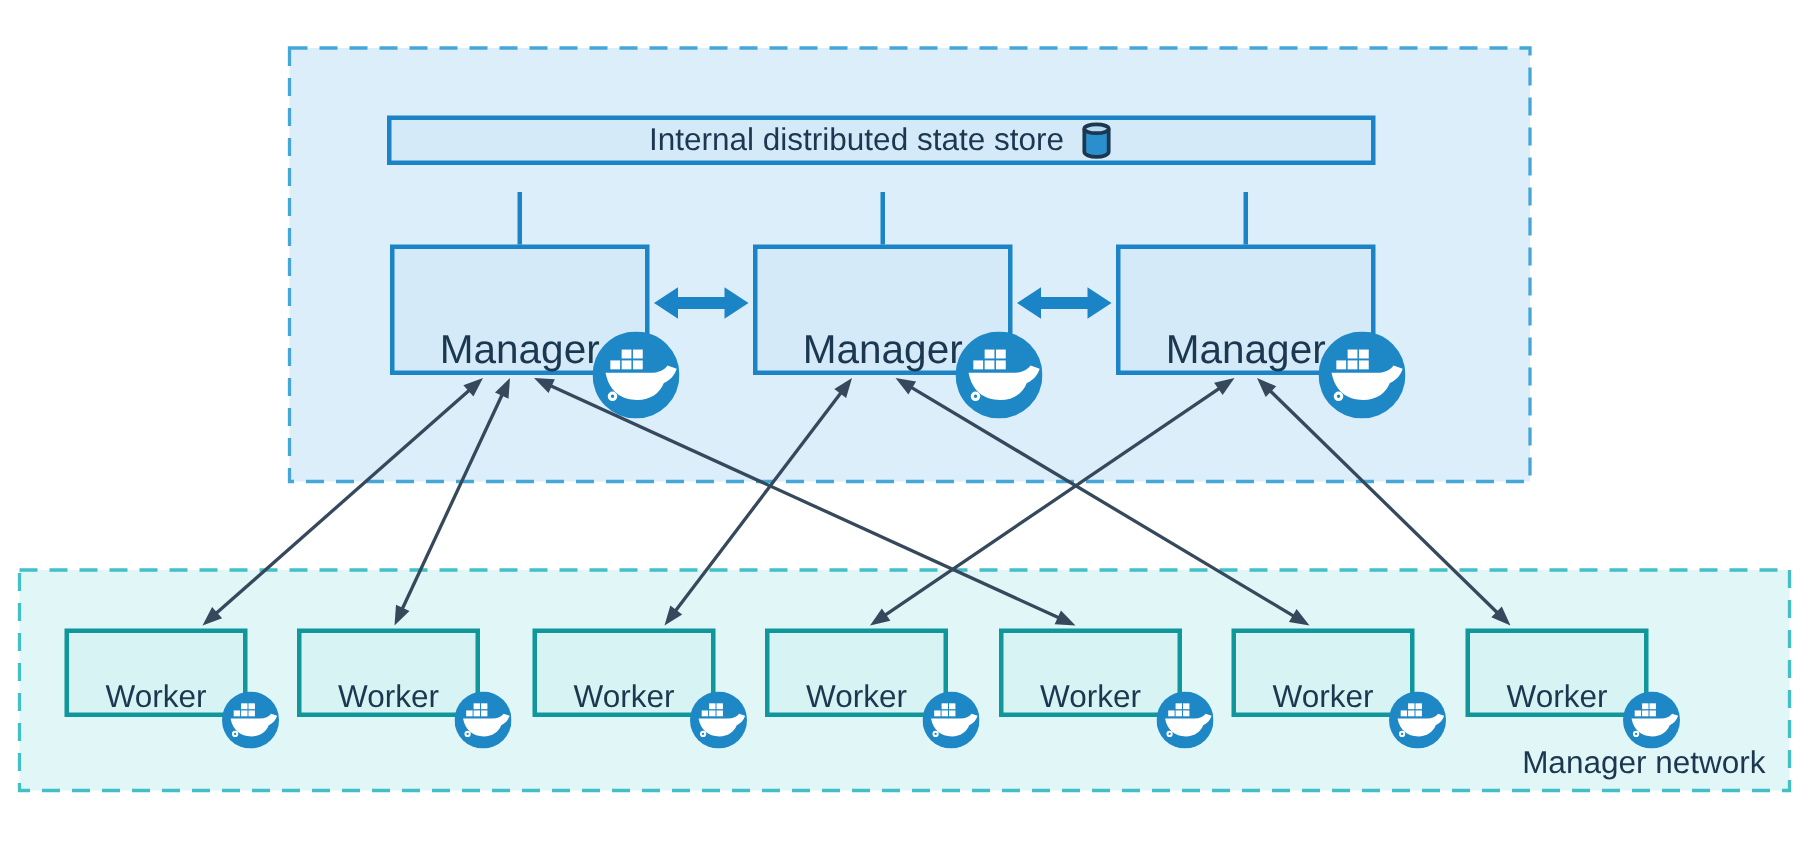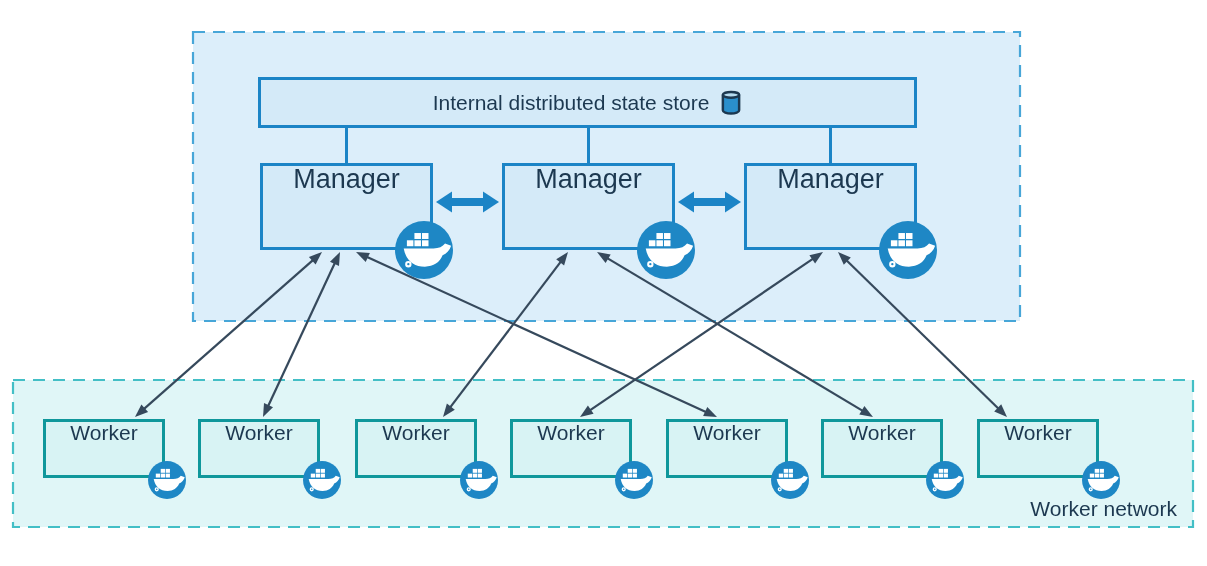--- a/index.html
+++ b/index.html
@@ -9,28 +9,28 @@
   .group{position:absolute;box-sizing:border-box;}
   .group-raft{left:193px;top:32px;width:827px;height:289px;background:var(--raft-fill,#dceefa);}
   .group-gossip{left:13px;top:380px;width:1180px;height:147px;background:var(--gossip-fill,#e0f6f7);}
 
   .group-label{position:absolute;font-size:21px;text-align:right;white-space:nowrap;color:var(--text,#1c3850);}
   .label-raft{left:700px;top:42px;width:292px;}
   .label-gossip{left:900px;top:497px;width:277px;}
 
   #overlay{position:absolute;left:0;top:0;width:1207px;height:566px;z-index:2;pointer-events:none;}
 
-  .node{position:absolute;box-sizing:border-box;display:flex;align-items:flex-start;justify-content:center;z-index:3;}
+  .node{position:absolute;box-sizing:border-box;display:flex;align-items:flex-end;justify-content:center;z-index:3;}
   .manager{background:var(--manager-fill,#d4eaf8);border:3px solid var(--manager-border,#1b84c6);}
   .worker{background:var(--worker-fill,#d8f3f4);border:3px solid var(--worker-border,#0f979b);}
   .manager .node-label{font-size:27px;}
   .worker .node-label{font-size:21px;}
   .node-label{line-height:1;}
 
-  .store-box{position:absolute;left:258px;top:77px;width:659px;height:51px;box-sizing:border-box;
+  .store-box{position:absolute;left:258px;top:77px;width:659px;height:33px;box-sizing:border-box;
     background:var(--manager-fill,#d4eaf8);border:3px solid var(--manager-border,#1b84c6);
     display:flex;align-items:center;justify-content:center;gap:11px;z-index:3;}
   .store-label{font-size:21px;}
 
   .badge{position:absolute;z-index:4;display:block;}
   .badge svg{display:block;}
 </style>
 </head>
 <body>
 
@@ -67,21 +67,21 @@
       <polygon points="597,252 605.6,263.0 610.7,254.4" fill="#36495c"></polygon>
       <polygon points="873,417 864.4,406.0 859.3,414.6" fill="#36495c"></polygon>
       <line x1="813.9" y1="258.2" x2="589.1" y2="410.8" stroke="#36495c" stroke-width="2.2"></line>
       <polygon points="823,252 809.4,255.2 815.1,263.4" fill="#36495c"></polygon>
       <polygon points="580,417 593.6,413.8 587.9,405.6" fill="#36495c"></polygon>
       <line x1="845.9" y1="259.7" x2="999.1" y2="409.3" stroke="#36495c" stroke-width="2.2"></line>
       <polygon points="838,252 843.8,264.7 850.8,257.5" fill="#36495c"></polygon>
       <polygon points="1007,417 1001.2,404.3 994.2,411.5" fill="#36495c"></polygon>
     </svg>
 
-  <div class="group-label label-gossip">Worker network</div>
+  <div class="group-label label-gossip">Manager network</div>
 
   <div class="store-box">
     <span class="store-label">Internal distributed state store</span>
     <svg viewBox="0 0 23 28" width="22" height="27">
       <path d="M3 6 v16 c0 2.1 3.9 3.6 8.5 3.6 s8.5-1.5 8.5-3.6 V6" fill="#2a8fcc" stroke="#1c3850" stroke-width="2.6" stroke-linejoin="round"></path>
       <ellipse cx="11.5" cy="6" rx="8.5" ry="3.1" fill="#b7dcf0" stroke="#1c3850" stroke-width="2.6"></ellipse>
     </svg>
   </div>
 
   <div class="node manager" style="left: 260px; top: 163px; width: 173px; height: 87px;">

